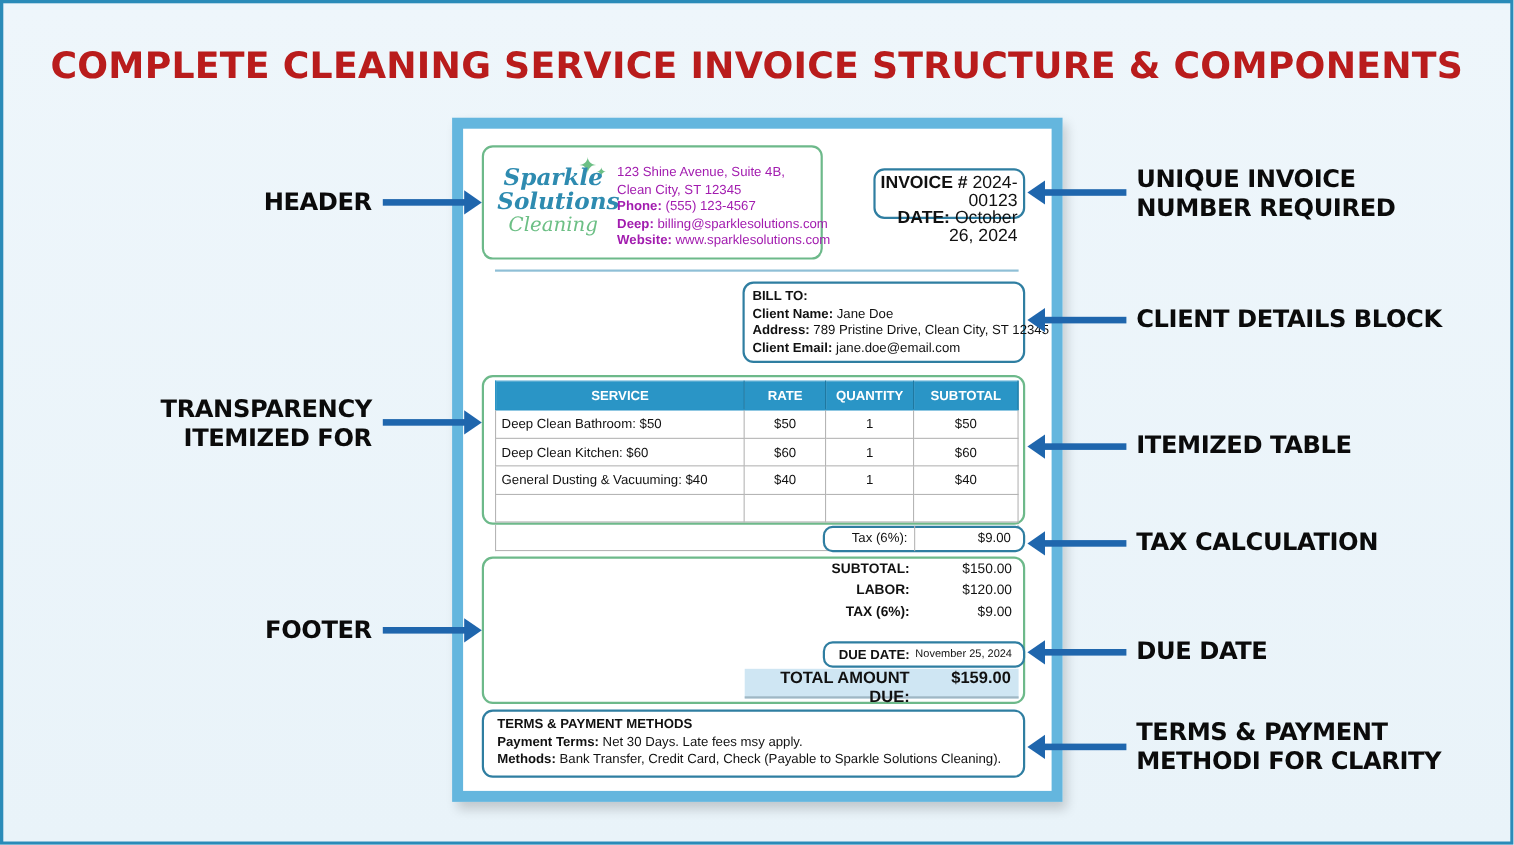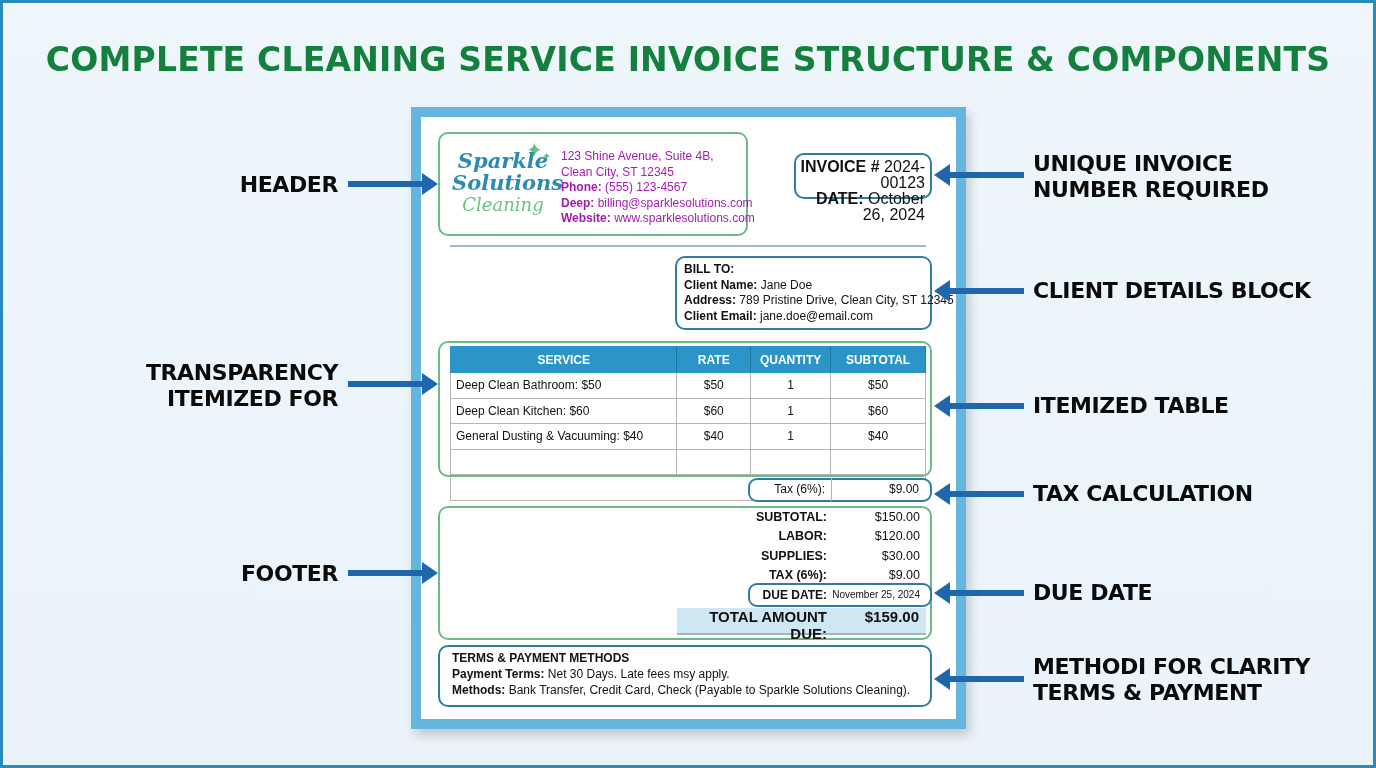--- a/index.html
+++ b/index.html
@@ -11,21 +11,21 @@
     color: #111;
   }
   .frame {
     position: absolute; left: 0; top: 0; width: 1376px; height: 768px;
     border: 3px solid #2a8bb8;
     background: linear-gradient(180deg, #eef6fb 0%, #e9f3f9 100%);
   }
   .title {
     position: absolute; left: 0; top: 40px; width: 1376px; text-align: center;
     font-family: "DejaVu Sans", sans-serif;
-    font-weight: bold; font-size: 33px; letter-spacing: 0.2px; color: #15803d;
+    font-weight: bold; font-size: 33px; letter-spacing: 0.2px; color: #b91c1c;
   }
   
   .paper {
     position: absolute; left: 411px; top: 107px; width: 555px; height: 622px;
     background: #fff; border: 10px solid #64b6de;
     box-shadow: 4px 6px 10px rgba(0,0,0,0.18);
   }
   .box {
     position: absolute; border-radius: 10px; background: #fff;
   }
@@ -201,24 +201,20 @@
 <div class="totals">
   <div class="trow">
       <span class="k">SUBTOTAL:</span>
       <span class="v">$150.00</span>
     </div>
   <div class="trow">
       <span class="k">LABOR:</span>
       <span class="v">$120.00</span>
     </div>
   <div class="trow">
-      <span class="k">SUPPLIES:</span>
-      <span class="v">$30.00</span>
-    </div>
-  <div class="trow">
       <span class="k">TAX (6%):</span>
       <span class="v">$9.00</span>
     </div>
 </div>
 <div class="box teal due-box"></div>
 <div class="due-label">DUE DATE:</div>
 <div class="due-val">November 25, 2024</div>
 <div class="total-bar">
   <span class="k">TOTAL AMOUNT DUE:</span>
   <span class="v">$159.00</span>
@@ -268,15 +264,15 @@
   <div>TAX CALCULATION</div>
 </div>
 
 <div class="arrow l" style="left:948px; top:590px; width:76px;"></div>
 <div class="ann" style="left:1033px; top:580px; width:320px;">
   <div>DUE DATE</div>
 </div>
 
 <div class="arrow l" style="left:948px; top:676px; width:76px;"></div>
 <div class="ann" style="left:1033px; top:654px; width:320px;">
+  <div>TERMS &amp; PAYMENT</div>
   <div>METHODI FOR CLARITY</div>
-  <div>TERMS &amp; PAYMENT</div>
 </div>
 
 </body></html>

